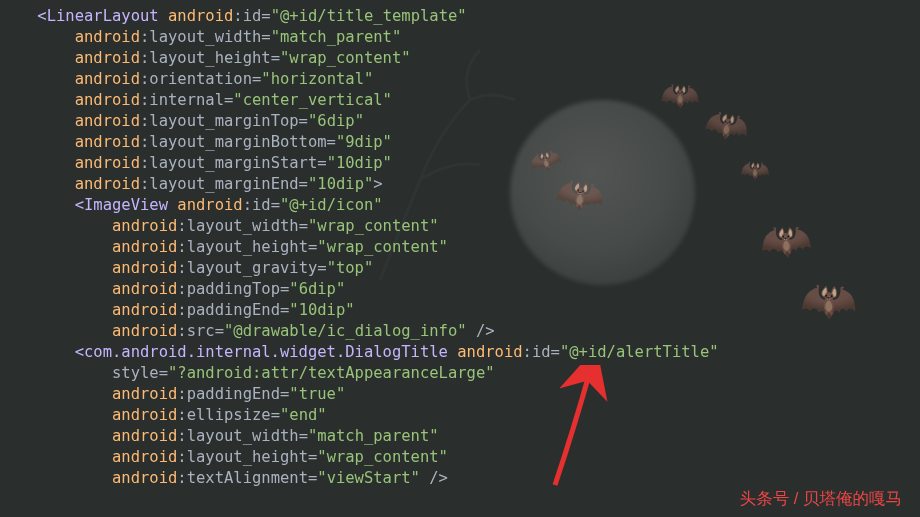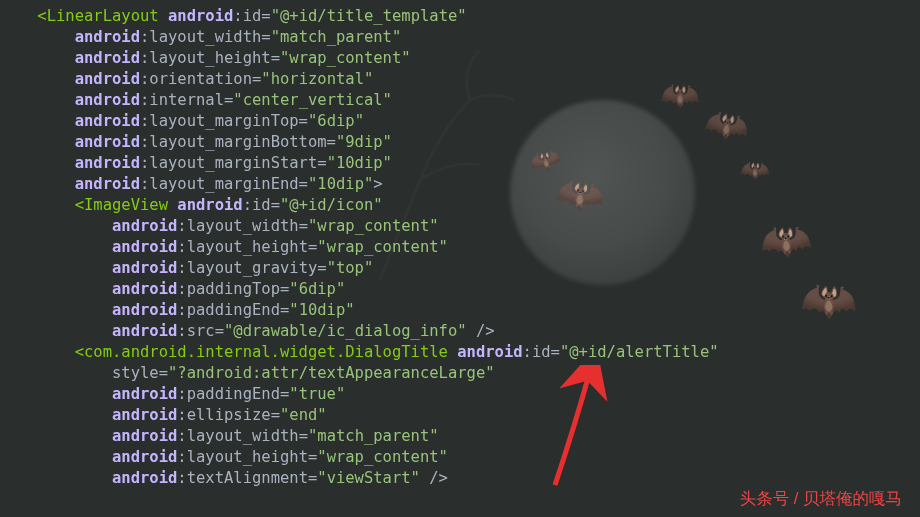--- a/index.html
+++ b/index.html
@@ -45,22 +45,22 @@
   height: 250px;
   opacity: 0.35;
 }
 .code {
   position: relative;
   padding-top: 6px;
   padding-left: 0;
   z-index: 2;
 }
 .ln { white-space: pre; }
-.t { color: #84cc16; }
-.a { color: #c4b5fd; font-weight: bold; }
+.t { color: #c4b5fd; }
+.a { color: #fdba74; }
 .p { color: #abb2bf; }
 .s { color: #98c379; }
 .arrow {
   position: absolute;
   top: 365px;
   left: 545px;
   z-index: 3;
 }
 .watermark {
   position: absolute;

